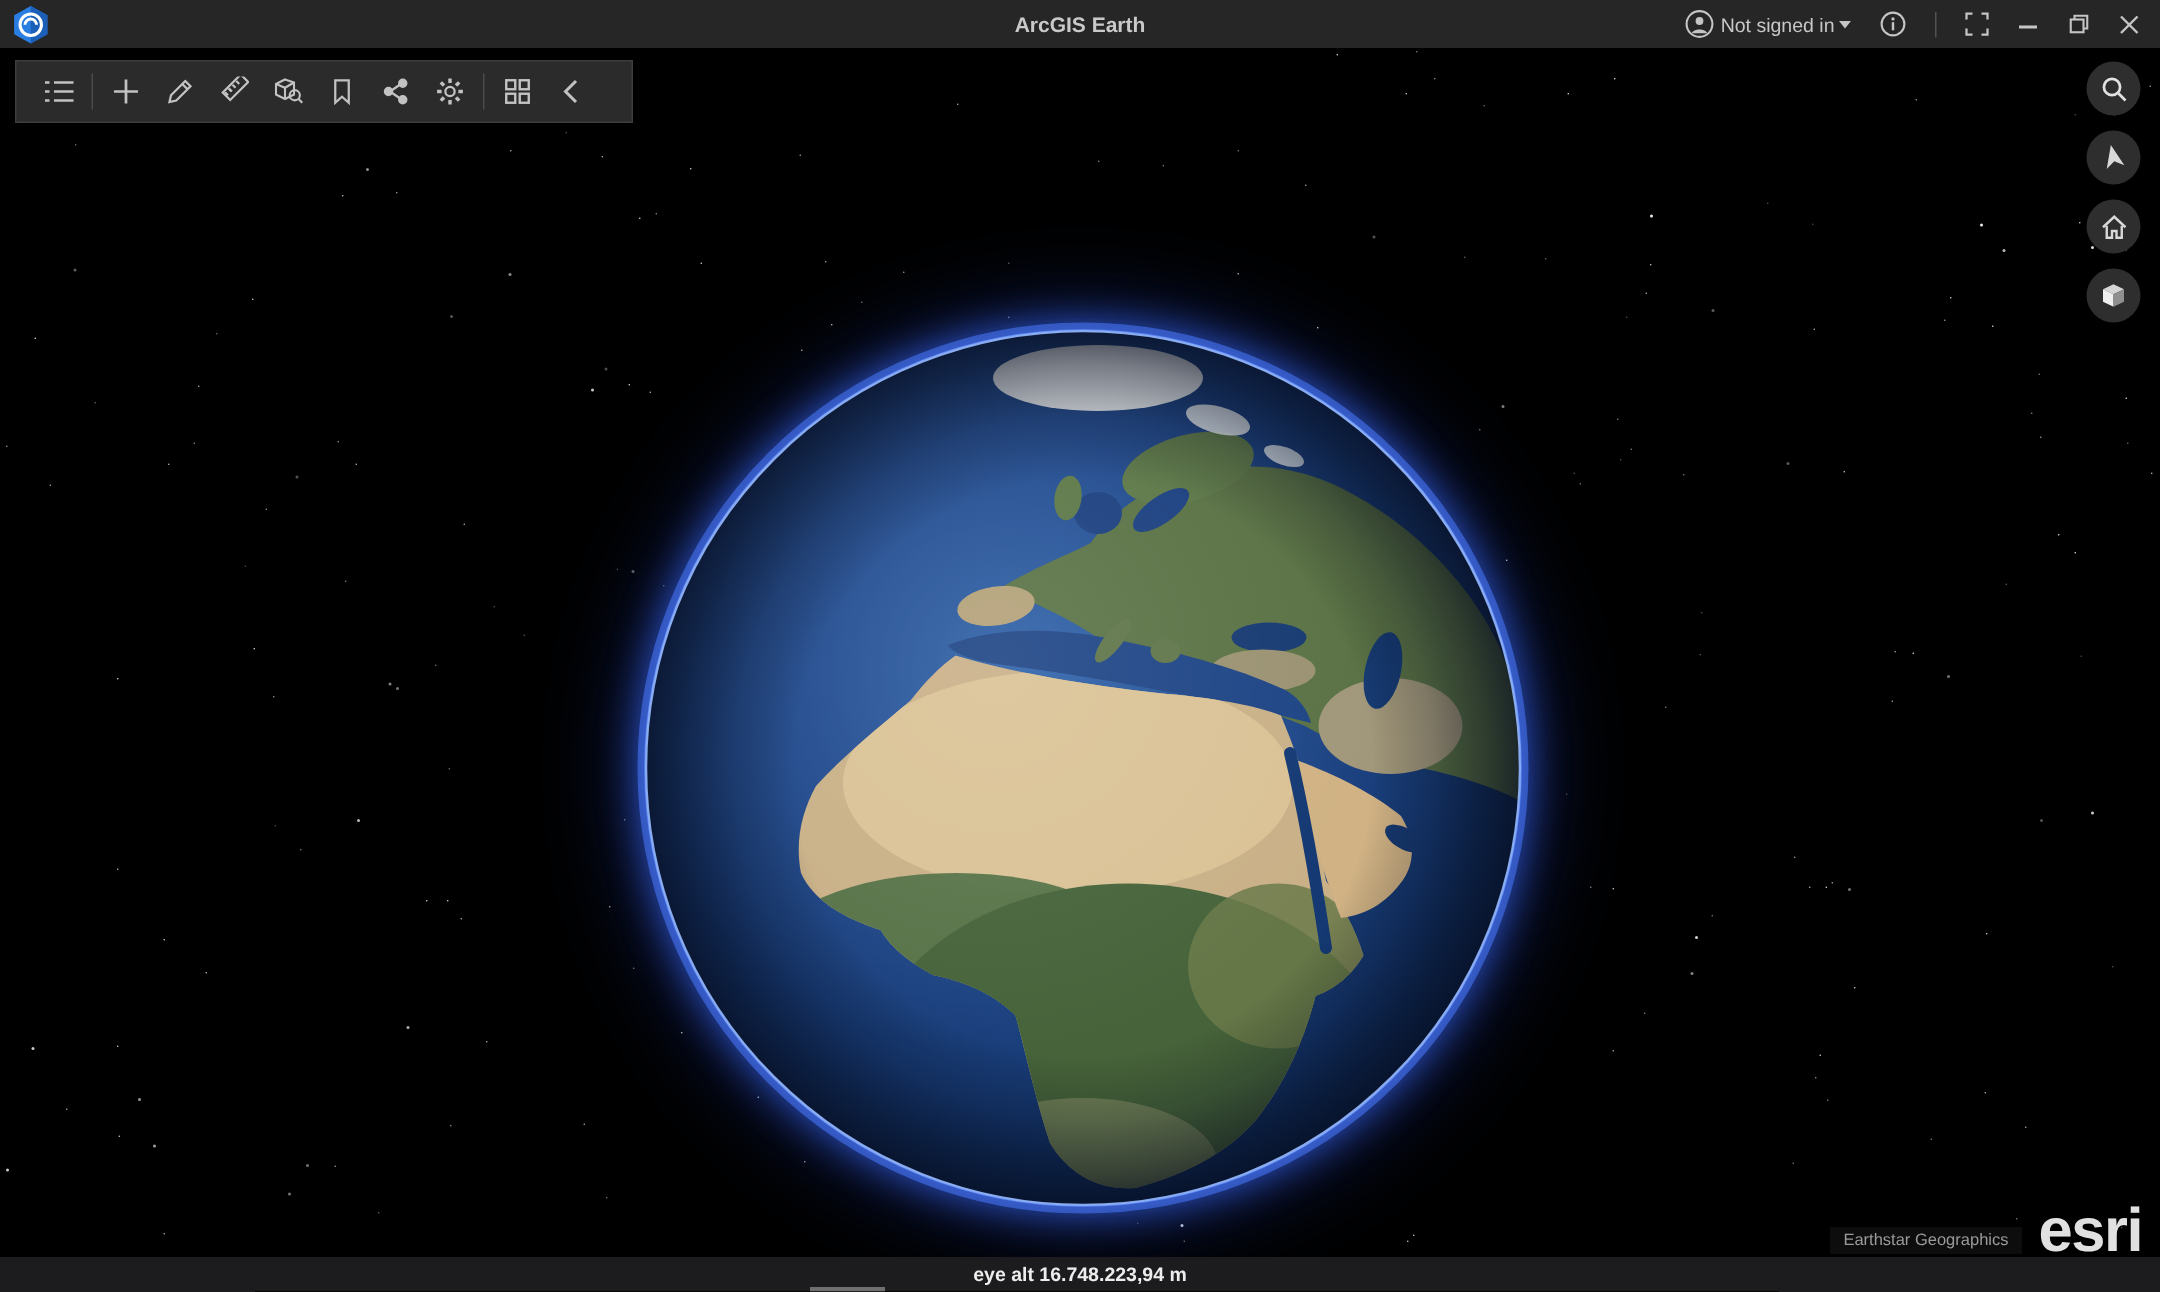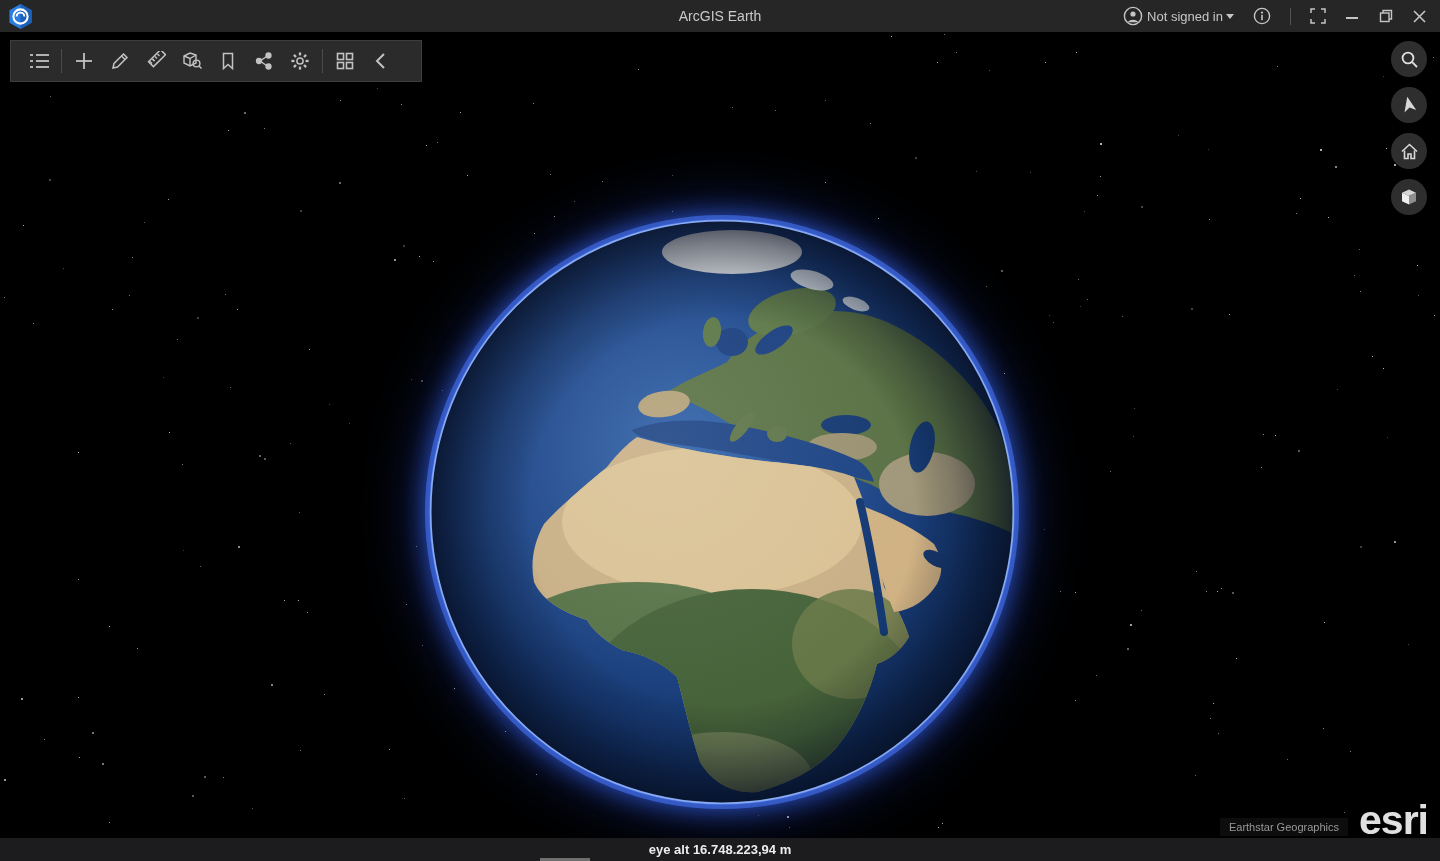--- a/index.html
+++ b/index.html
@@ -9,21 +9,21 @@
     -webkit-font-smoothing:antialiased;
   }
   
   .titlebar{
     position:absolute;top:0;left:0;width:1440px;height:32px;
     background:#262626;display:flex;align-items:center;z-index:30;
   }
   .app-logo{width:27px;height:27px;margin-left:7px;display:block;}
   .titlebar-title{
     position:absolute;left:0;right:0;text-align:center;
-    color:#c9c9c9;font-size:14px;pointer-events:none;
+    color:#c9c9c9;font-size:14px;pointer-events:none;font-weight:bold;
   }
   .titlebar-right{
     position:absolute;right:6px;top:0;height:32px;
     display:flex;align-items:center;gap:4px;
   }
   .tb-btn{height:32px;display:flex;align-items:center;justify-content:center;
     padding:0 7px;cursor:default;color:#c5c5c5;}
   .user-label{color:#c7c7c7;font-size:13px;margin:0 2px 0 4px;white-space:nowrap;}
   .tb-sep{width:1px;height:17px;background:#525252;margin:0 8px;}
   

